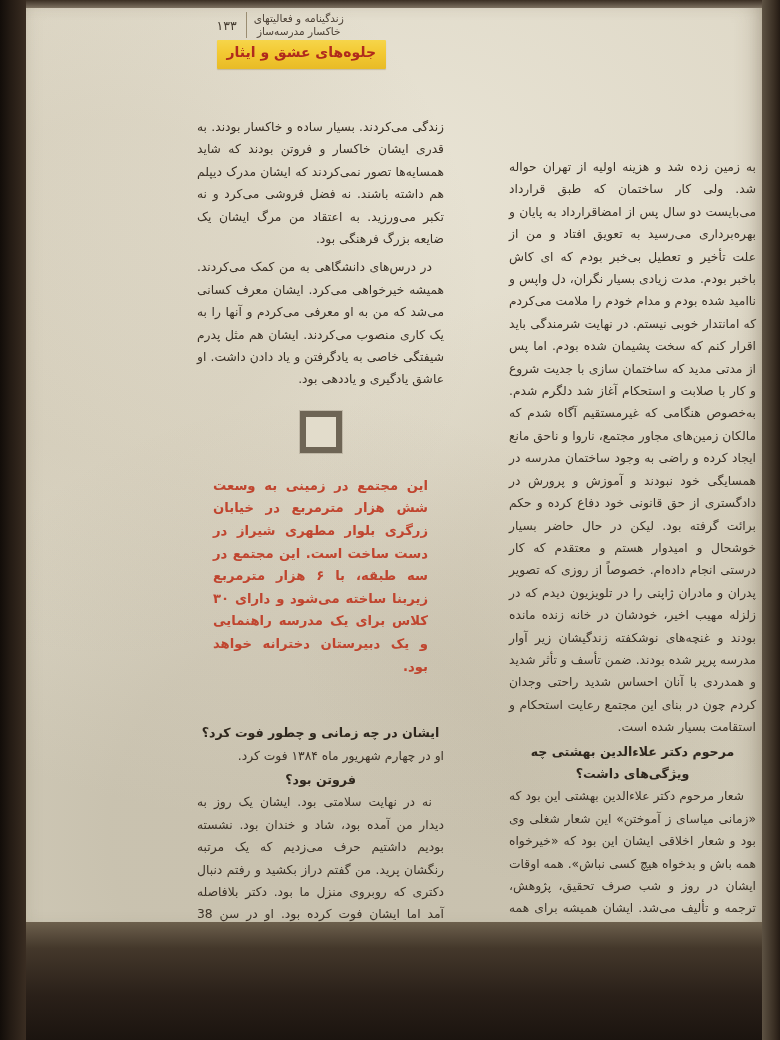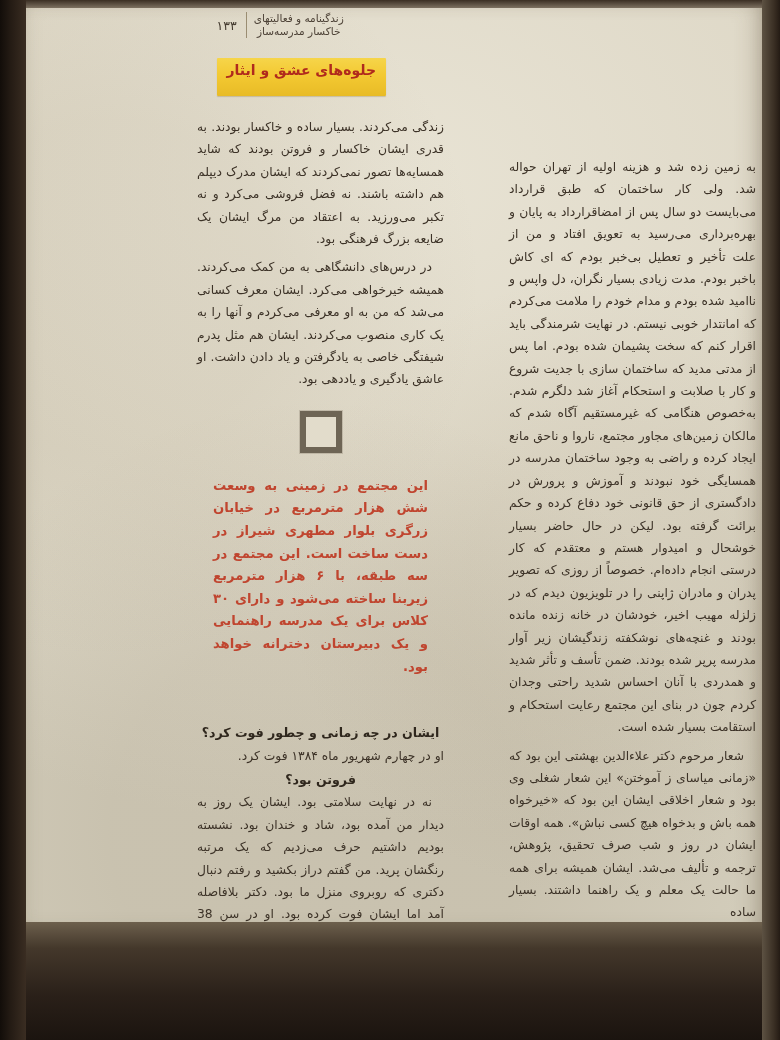--- a/index.html
+++ b/index.html
@@ -113,23 +113,23 @@
     text-align: right;
     white-space: nowrap;
   }
   .runhead-page {
     font-size: 12.5px;
     color: #433a2f;
     letter-spacing: 1px;
     padding-right: 2px;
   }
   .runhead-band {
-    margin-top: 20px;
+    margin-top: 2px;
     background: linear-gradient(to bottom, #f6d54a 0%, #f3c932 45%, #e8bb26 100%);
-    padding: 2px 10px 17px 10px;
+    padding: 2px 10px 8px 10px;
     border-radius: 1px;
     box-shadow: 0 1px 1px rgba(120,95,20,.25);
   }
   .runhead-band span {
     font-size: 14px;
     font-weight: bold;
     color: #b02a1d;
     letter-spacing: .4px;
     white-space: nowrap;
   }
@@ -210,20 +210,21 @@
           <div class="runhead-page">۱۳۳</div>
         </div>
         <div class="runhead-band">
           <span>جلوه‌های عشق و ایثار</span>
         </div>
       </div>
     </div>
 
     <div class="col" id="col-right">
       <p class="para">به زمین زده شد و هزینه اولیه از تهران حواله شد. ولی کار ساختمان که طبق قرارداد می‌بایست دو سال پس از امضاقرارداد به پایان و بهره‌برداری می‌رسید به تعویق افتاد و من از علت تأخیر و تعطیل بی‌خبر بودم که ای کاش باخبر بودم. مدت زیادی بسیار نگران، دل واپس و ناامید شده بودم و مدام خودم را ملامت می‌کردم که امانتدار خوبی نیستم. در نهایت شرمندگی باید اقرار کنم که سخت پشیمان شده بودم. اما پس از مدتی مدید که ساختمان سازی با جدیت شروع و کار با صلابت و استحکام آغاز شد دلگرم شدم. به‌خصوص هنگامی که غیرمستقیم آگاه شدم که مالکان زمین‌های مجاور مجتمع، ناروا و ناحق مانع ایجاد کرده و راضی به وجود ساختمان مدرسه در همسایگی خود نبودند و آموزش و پرورش در دادگستری از حق قانونی خود دفاع کرده و حکم برائت گرفته بود. لیکن در حال حاضر بسیار خوشحال و امیدوار هستم و معتقدم که کار درستی انجام داده‌ام. خصوصاً از روزی که تصویر پدران و مادران ژاپنی را در تلویزیون دیدم که در زلزله مهیب اخیر، خودشان در خانه زنده مانده بودند و غنچه‌های نوشکفته زندگیشان زیر آوار مدرسه پرپر شده بودند. ضمن تأسف و تأثر شدید و همدردی با آنان احساس شدید راحتی وجدان کردم چون در بنای این مجتمع رعایت استحکام و استقامت بسیار شده است.</p>
+      <p class="qhead">مرحوم دکتر علاءالدین بهشتی چه ویژگی‌های داشت؟</p>
       <p class="para indent">شعار مرحوم دکتر علاءالدین بهشتی این بود که «زمانی میاسای ز آموختن» این شعار شغلی وی بود و شعار اخلاقی ایشان این بود که «خیرخواه همه باش و بدخواه هیچ کسی نباش». همه اوقات ایشان در روز و شب صرف تحقیق، پژوهش، ترجمه و تألیف می‌شد. ایشان همیشه برای همه ما حالت یک معلم و یک راهنما داشتند. بسیار ساده</p>
     </div>
 
     <div class="col" id="col-left">
       <p class="para">زندگی می‌کردند. بسیار ساده و خاکسار بودند. به قدری ایشان خاکسار و فروتن بودند که شاید همسایه‌ها تصور نمی‌کردند که ایشان مدرک دیپلم هم داشته باشند. نه فضل فروشی می‌کرد و نه تکبر می‌ورزید. به اعتقاد من مرگ ایشان یک ضایعه بزرگ فرهنگی بود.</p>
       <p class="para indent">در درس‌های دانشگاهی به من کمک می‌کردند. همیشه خیرخواهی می‌کرد. ایشان معرف کسانی می‌شد که من به او معرفی می‌کردم و آنها را به یک کاری منصوب می‌کردند. ایشان هم مثل پدرم شیفتگی خاصی به یادگرفتن و یاد دادن داشت. او عاشق یادگیری و یاددهی بود.</p>
 
       <div class="ornament"></div>
 
       <p class="callout">این مجتمع در زمینی به وسعت شش هزار مترمربع در خیابان زرگری بلوار مطهری شیراز در دست ساخت است. این مجتمع در سه طبقه، با ۶ هزار مترمربع زیربنا ساخته می‌شود و دارای ۳۰ کلاس برای یک مدرسه راهنمایی و یک دبیرستان دخترانه خواهد بود.</p>

